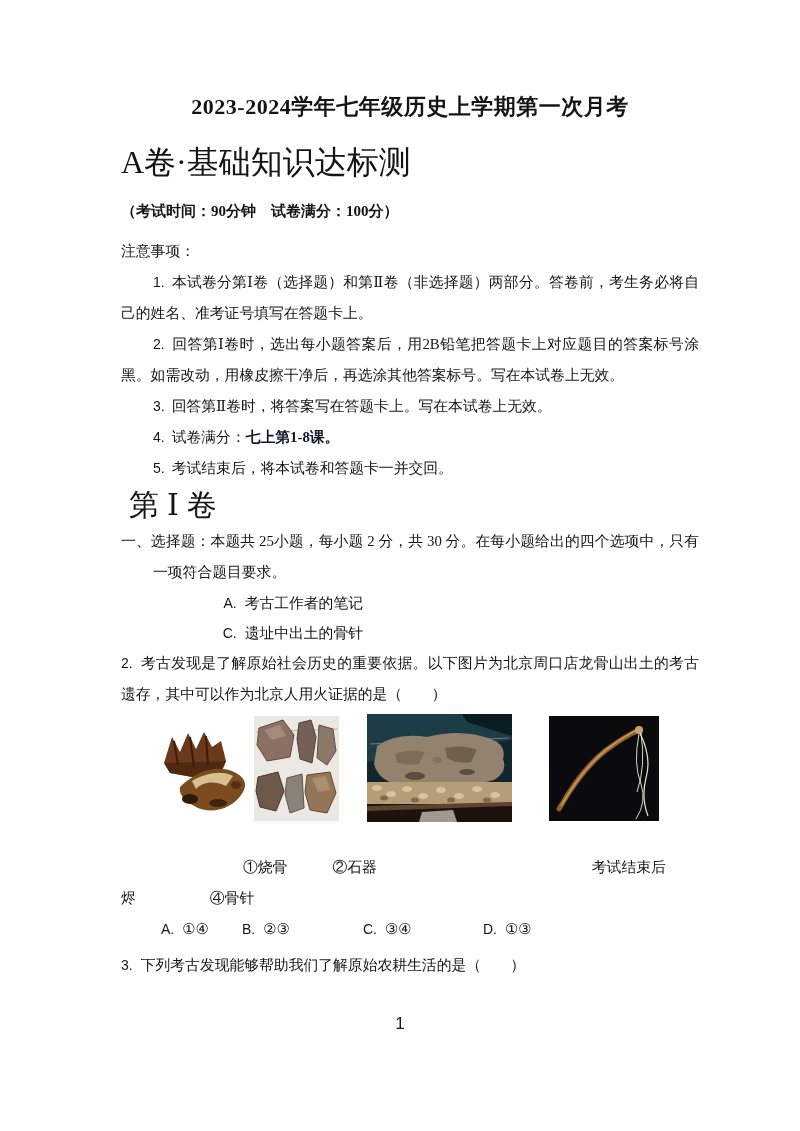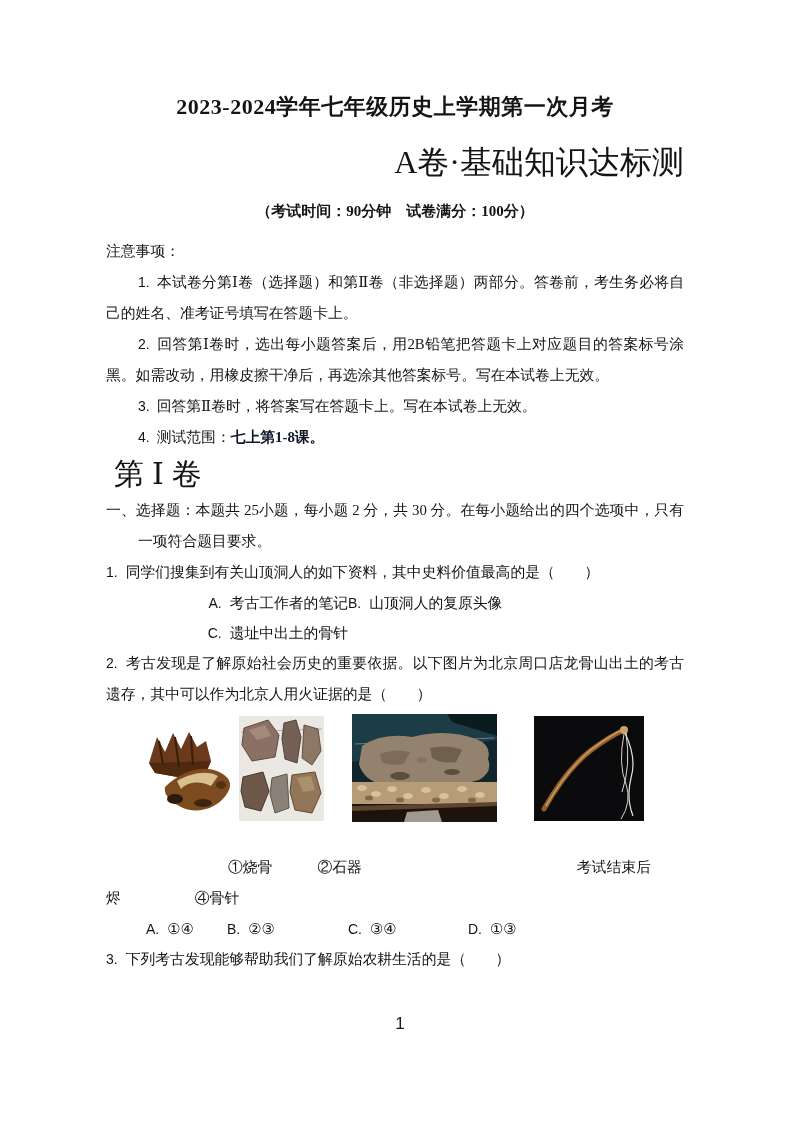--- a/index.html
+++ b/index.html
@@ -1,33 +1,33 @@
 <!DOCTYPE html>
 <html><head>
 <meta charset="utf-8">
 <style>
   html,body { margin:0; padding:0; background:#ffffff; }
   .page {
     position:relative; width:800px; height:1131px; background:#ffffff;
     font-family:"Liberation Serif","DejaVu Serif",serif; color:#141414;
     overflow:hidden;
   }
-  .content { position:absolute; left:106px; top:0; width:578px; }
+  .content { position:absolute; left:121px; top:0; width:578px; }
 
   .title {
     margin:92px 0 0; font-size:22px; line-height:30px; font-weight:700;
     text-align:center; letter-spacing:0.5px;
   }
   .subtitle {
     margin:18px 0 0; font-size:32px; line-height:44px; font-weight:400;
-    text-align:right;
+    text-align:left;
   }
   .exam-info {
     margin-top:16px; font-size:15px; line-height:22px; font-weight:700;
-    text-align:center;
+    text-align:left;
   }
 
   .notice { margin-top:14px; font-size:14.8px; line-height:31px; }
   .notice p { margin:0; text-align:justify; }
   .notice .nhead { font-weight:400; }
   .notice .nitem { text-indent:32px; }
   .nnum { font-family:"Liberation Sans","DejaVu Sans",sans-serif; font-size:14px; margin-right:7px; }
   .range { color:#0f172a; font-weight:700; }
 
   .sec-heading {
@@ -65,21 +65,21 @@
   .c1c { margin-left:215px; }
   .c2a { margin-left:0; }
   .c2b { margin-left:74px; }
 
   .q2opts { display:flex; font-size:14.8px; line-height:30px; }
   .q2opts .qo1 { margin-left:40px; width:81px; }
   .q2opts .qo2 { width:121px; }
   .q2opts .qo3 { width:120px; }
   .q2opts .qo4 { flex:1; }
 
-  .q3 { }
+  .q3 { margin-top:6px; }
 
   .pagenum {
     position:absolute; top:1013px; left:0; width:100%;
     text-align:center; font-family:"Liberation Sans","DejaVu Sans",sans-serif;
     font-size:17px; line-height:22px; color:#1a1a1a;
   }
 </style>
 </head>
 <body>
 
@@ -88,32 +88,31 @@
 
     <h1 class="title">2023-2024学年七年级历史上学期第一次月考</h1>
     <h2 class="subtitle">A卷·基础知识达标测</h2>
     <div class="exam-info">（考试时间：90分钟　试卷满分：100分）</div>
 
     <div class="notice">
       <p class="nhead">注意事项：</p>
       <p class="nitem"><span class="nnum">1.</span><span>本试卷分第Ⅰ卷（选择题）和第Ⅱ卷（非选择题）两部分。答卷前，考生务必将自己的姓名、准考证号填写在答题卡上。</span></p>
       <p class="nitem"><span class="nnum">2.</span><span>回答第Ⅰ卷时，选出每小题答案后，用2B铅笔把答题卡上对应题目的答案标号涂黑。如需改动，用橡皮擦干净后，再选涂其他答案标号。写在本试卷上无效。</span></p>
       <p class="nitem"><span class="nnum">3.</span><span>回答第Ⅱ卷时，将答案写在答题卡上。写在本试卷上无效。</span></p>
-      <p class="nitem"><span class="nnum">4.</span><span>测试范围：</span><span class="range">七上第1-8课。</span></p>
+      <p class="nitem"><span class="nnum">4.</span><span>试卷满分：</span><span class="range">七上第1-8课。</span></p>
+      <p class="nitem"><span class="nnum">5.</span><span>考试结束后，将本试卷和答题卡一并交回。</span></p>
     </div>
 
     <h3 class="sec-heading">第Ⅰ卷</h3>
 
     <p class="intro"><span>一、选择题：</span><span>本题共 25小题，每小题 2 分，共 30 分。在每小题给出的四个选项中，只有一项符合题目要求。</span></p>
 
-    <p class="question q1"><span class="qnum">1.</span><span>同学们搜集到有关山顶洞人的如下资料，其中史料价值最高的是（　　）</span></p>
 
     <div class="optrow">
       <span class="o1"><span class="ltr">A.</span><span>考古工作者的笔记</span></span>
-      <span class="o2"><span class="ltr">B.</span><span>山顶洞人的复原头像</span></span>
     </div>
     <div class="optrow">
       <span class="o1"><span class="ltr">C.</span><span>遗址中出土的骨针</span></span>
     </div>
 
     <p class="question"><span class="qnum">2.</span><span>考古发现是了解原始社会历史的重要依据。以下图片为北京周口店龙骨山出土的考古遗存，其中可以作为北京人用火证据的是（　　）</span></p>
 
     <div class="photo-row">
       <div class="photo ph1">
         <svg width="100" height="95" viewBox="0 0 100 95" xmlns="http://www.w3.org/2000/svg">

